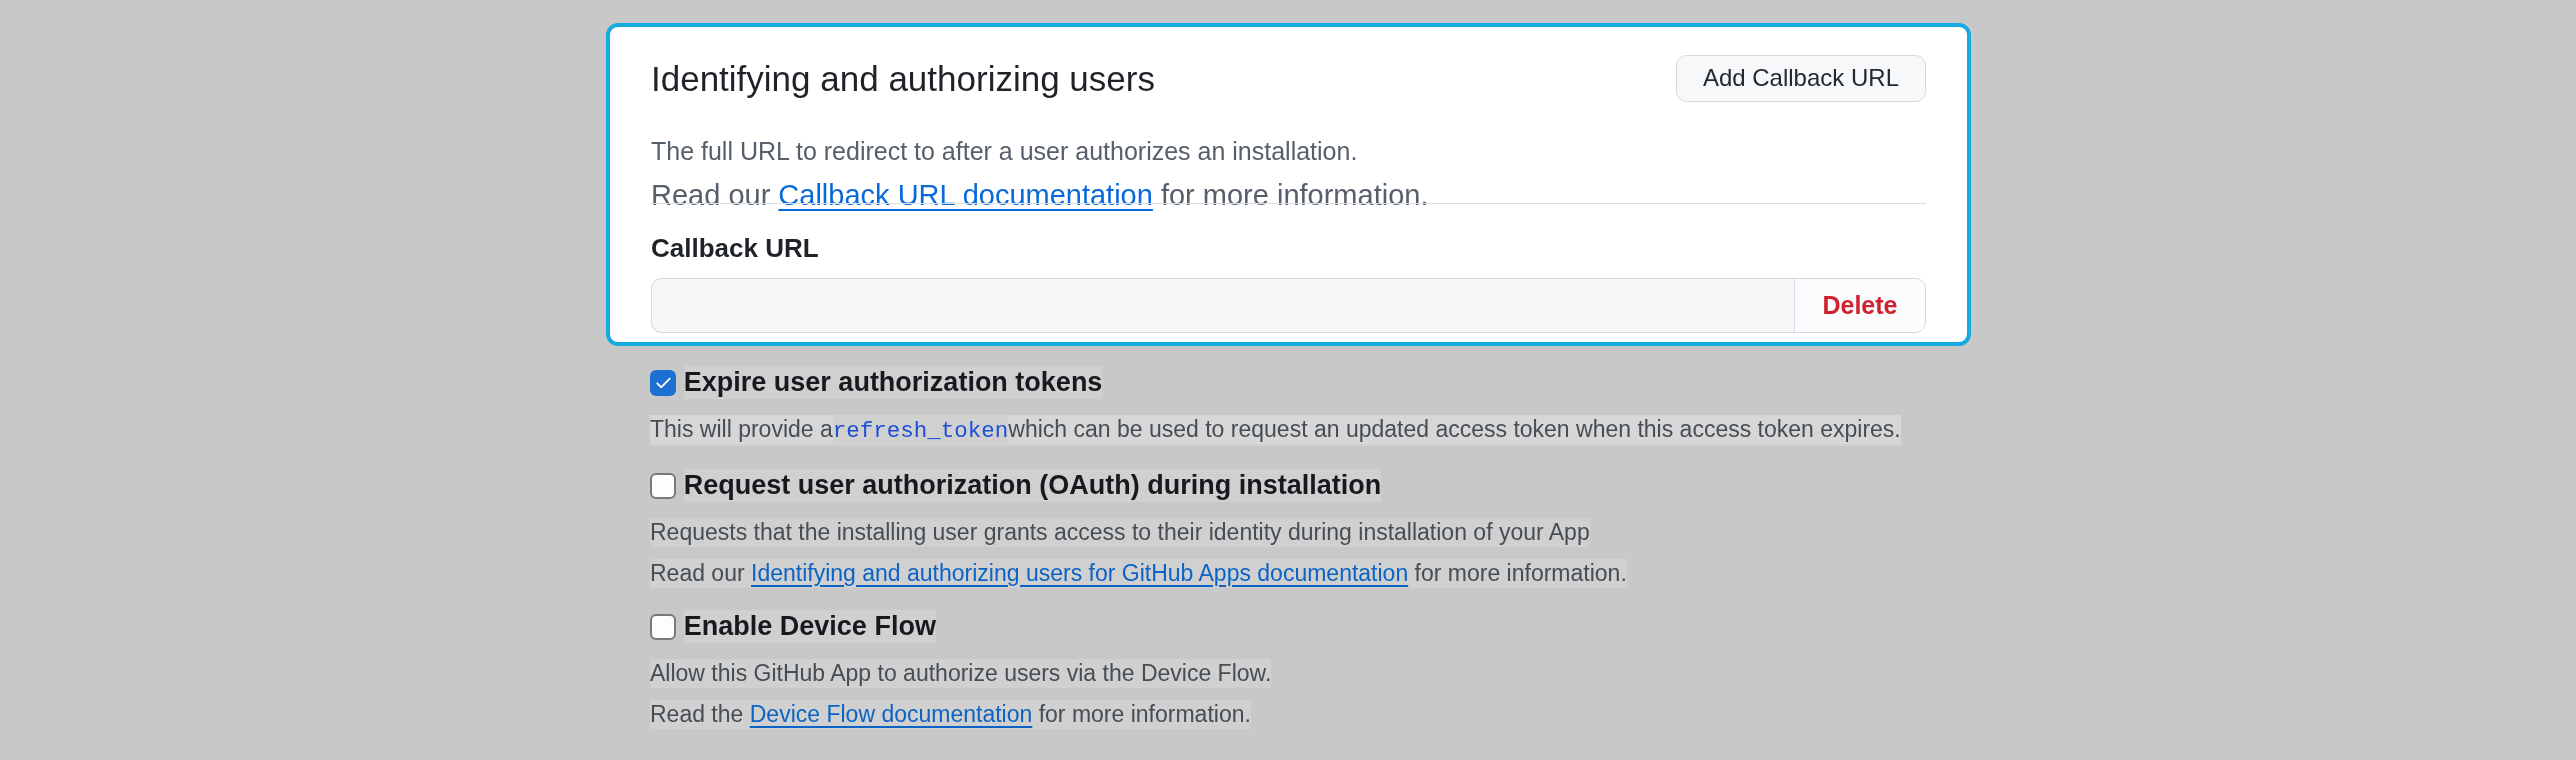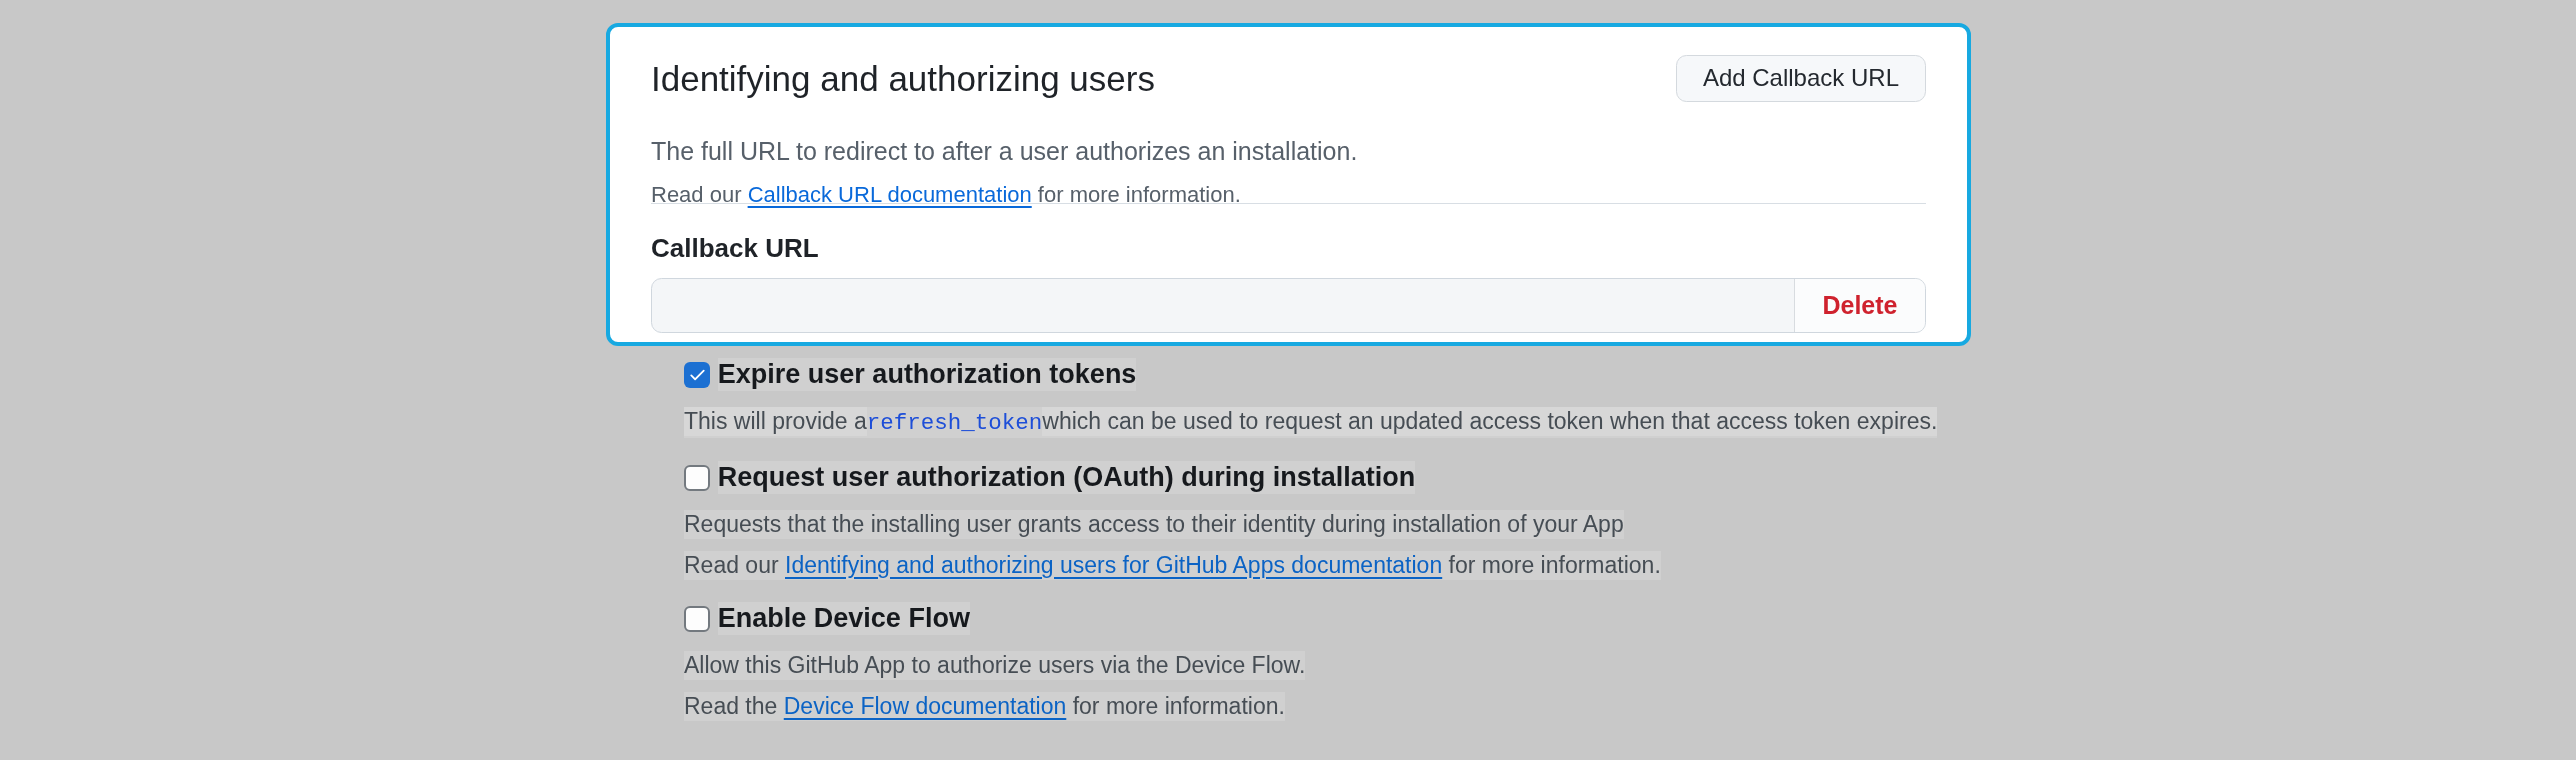--- a/index.html
+++ b/index.html
@@ -28,21 +28,21 @@
     background:#f6f8fa; border:1.7px solid #d4d9de; border-radius:10.4px;
     padding:0 26px; font-family:"Liberation Sans",sans-serif;
     font-size:24px; font-weight:500; color:#24292f; cursor:pointer;margin-left:48px;
   }
   .card-desc {
     position:absolute; left:41px; top:109px;
     font-size:25px; color:#57606a; line-height:31px;
   }
   .card-note {
     position:absolute; left:41px; top:154px;
-    font-size:22px; color:#57606a; line-height:28px;
+    font-size:29px; color:#57606a; line-height:28px;
   }
   .card-note a, .sec-note a {
     color:#0969da; text-decoration:underline; text-underline-offset:4.3px;
     text-decoration-thickness:1.7px; cursor:pointer;
   }
   .card-divider {
     position:absolute; left:41px; top:176px; width:1275px; height:1.7px;
     background:#d8dee4; border:none;
   }
   .field-label {
@@ -61,21 +61,21 @@
     font-family:"Liberation Sans",sans-serif;
   }
   .delete-btn {
     width:131px; background:#fbfcfd; border:none; border-left:1.7px solid #d8dce0;
     display:flex; align-items:center; justify-content:center;
     font-family:"Liberation Sans",sans-serif;
     font-size:25px; font-weight:600; color:#cf222e; cursor:pointer;
   }
 
   
-  .section { position:absolute; left:684px; width:1555px; }
+  .section { position:absolute; left:650px; width:1555px;margin-top:8px; }
   .sec-expire { top:358px; }
   .sec-oauth  { top:461px; }
   .sec-device { top:602px; }
 
   .cb-row { display:flex; align-items:center; }
   .checkbox {
     width:26px; height:26px; border-radius:6px; flex:0 0 26px;
     display:flex; align-items:center; justify-content:center; cursor:pointer;
   }
   .checkbox.checked { background:#1c70d2; }
@@ -123,21 +123,21 @@
 
   <div class="section sec-expire">
     <div class="cb-row">
       <span class="checkbox checked">
         <svg viewBox="0 0 16 16">
           <path fill="#ffffff" d="M13.78 4.22a.75.75 0 0 1 0 1.06l-7.25 7.25a.75.75 0 0 1-1.06 0L2.22 9.28a.75.75 0 1 1 1.06-1.06L6 10.94l6.72-6.72a.75.75 0 0 1 1.06 0Z"></path>
         </svg>
       </span>
       <label class="cb-label">Expire user authorization tokens</label>
     </div>
-    <p class="sec-desc"><span><span>This will provide a </span><code class="mono">refresh_token</code><span> which can be used to request an updated access token when that access token expires.</span></span></p>
+    <p class="sec-desc"><span><span>This will provide a </span><code class="mono">refresh_token</code><span> which can be used to request an updated access token when this access token expires.</span></span></p>
   </div>
 
   <div class="section sec-device">
     <div class="cb-row">
       <span class="checkbox unchecked"></span>
       <label class="cb-label">Enable Device Flow</label>
     </div>
     <p class="sec-desc"><span>Allow this GitHub App to authorize users via the Device Flow.</span></p>
     <p class="sec-note"><span>Read the </span><a>Device Flow documentation</a><span> for more information.</span></p>
   </div>

